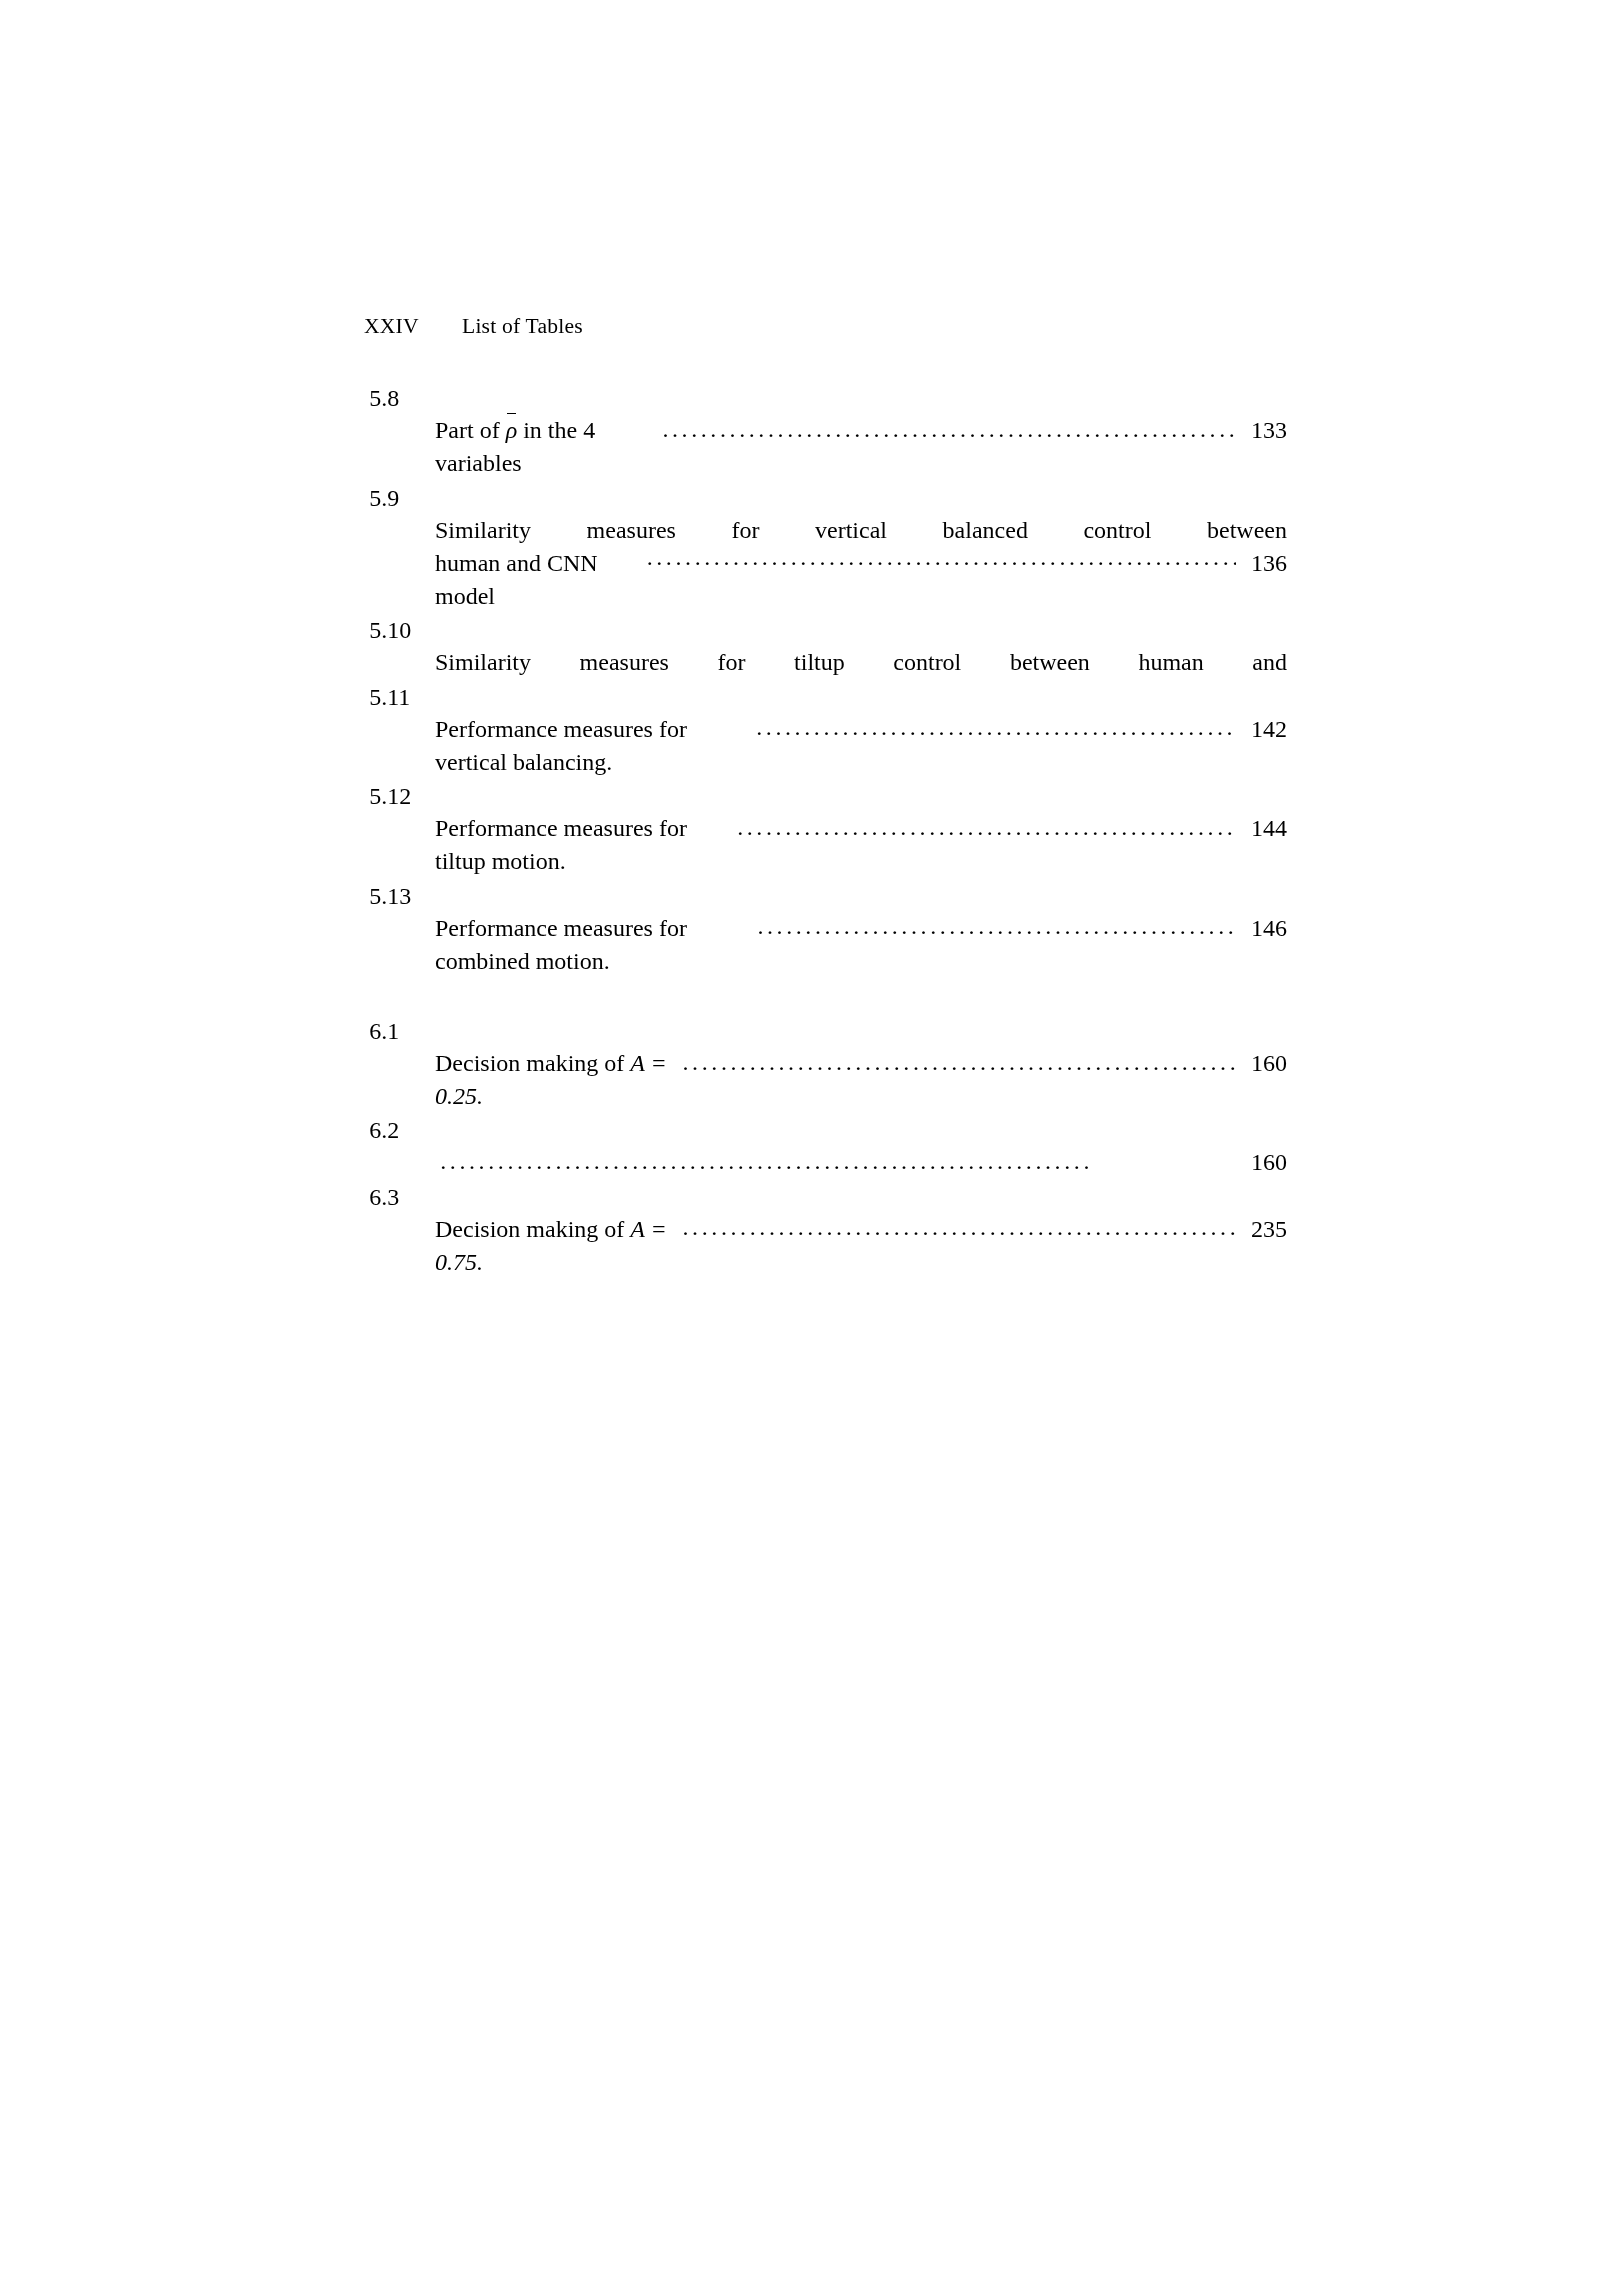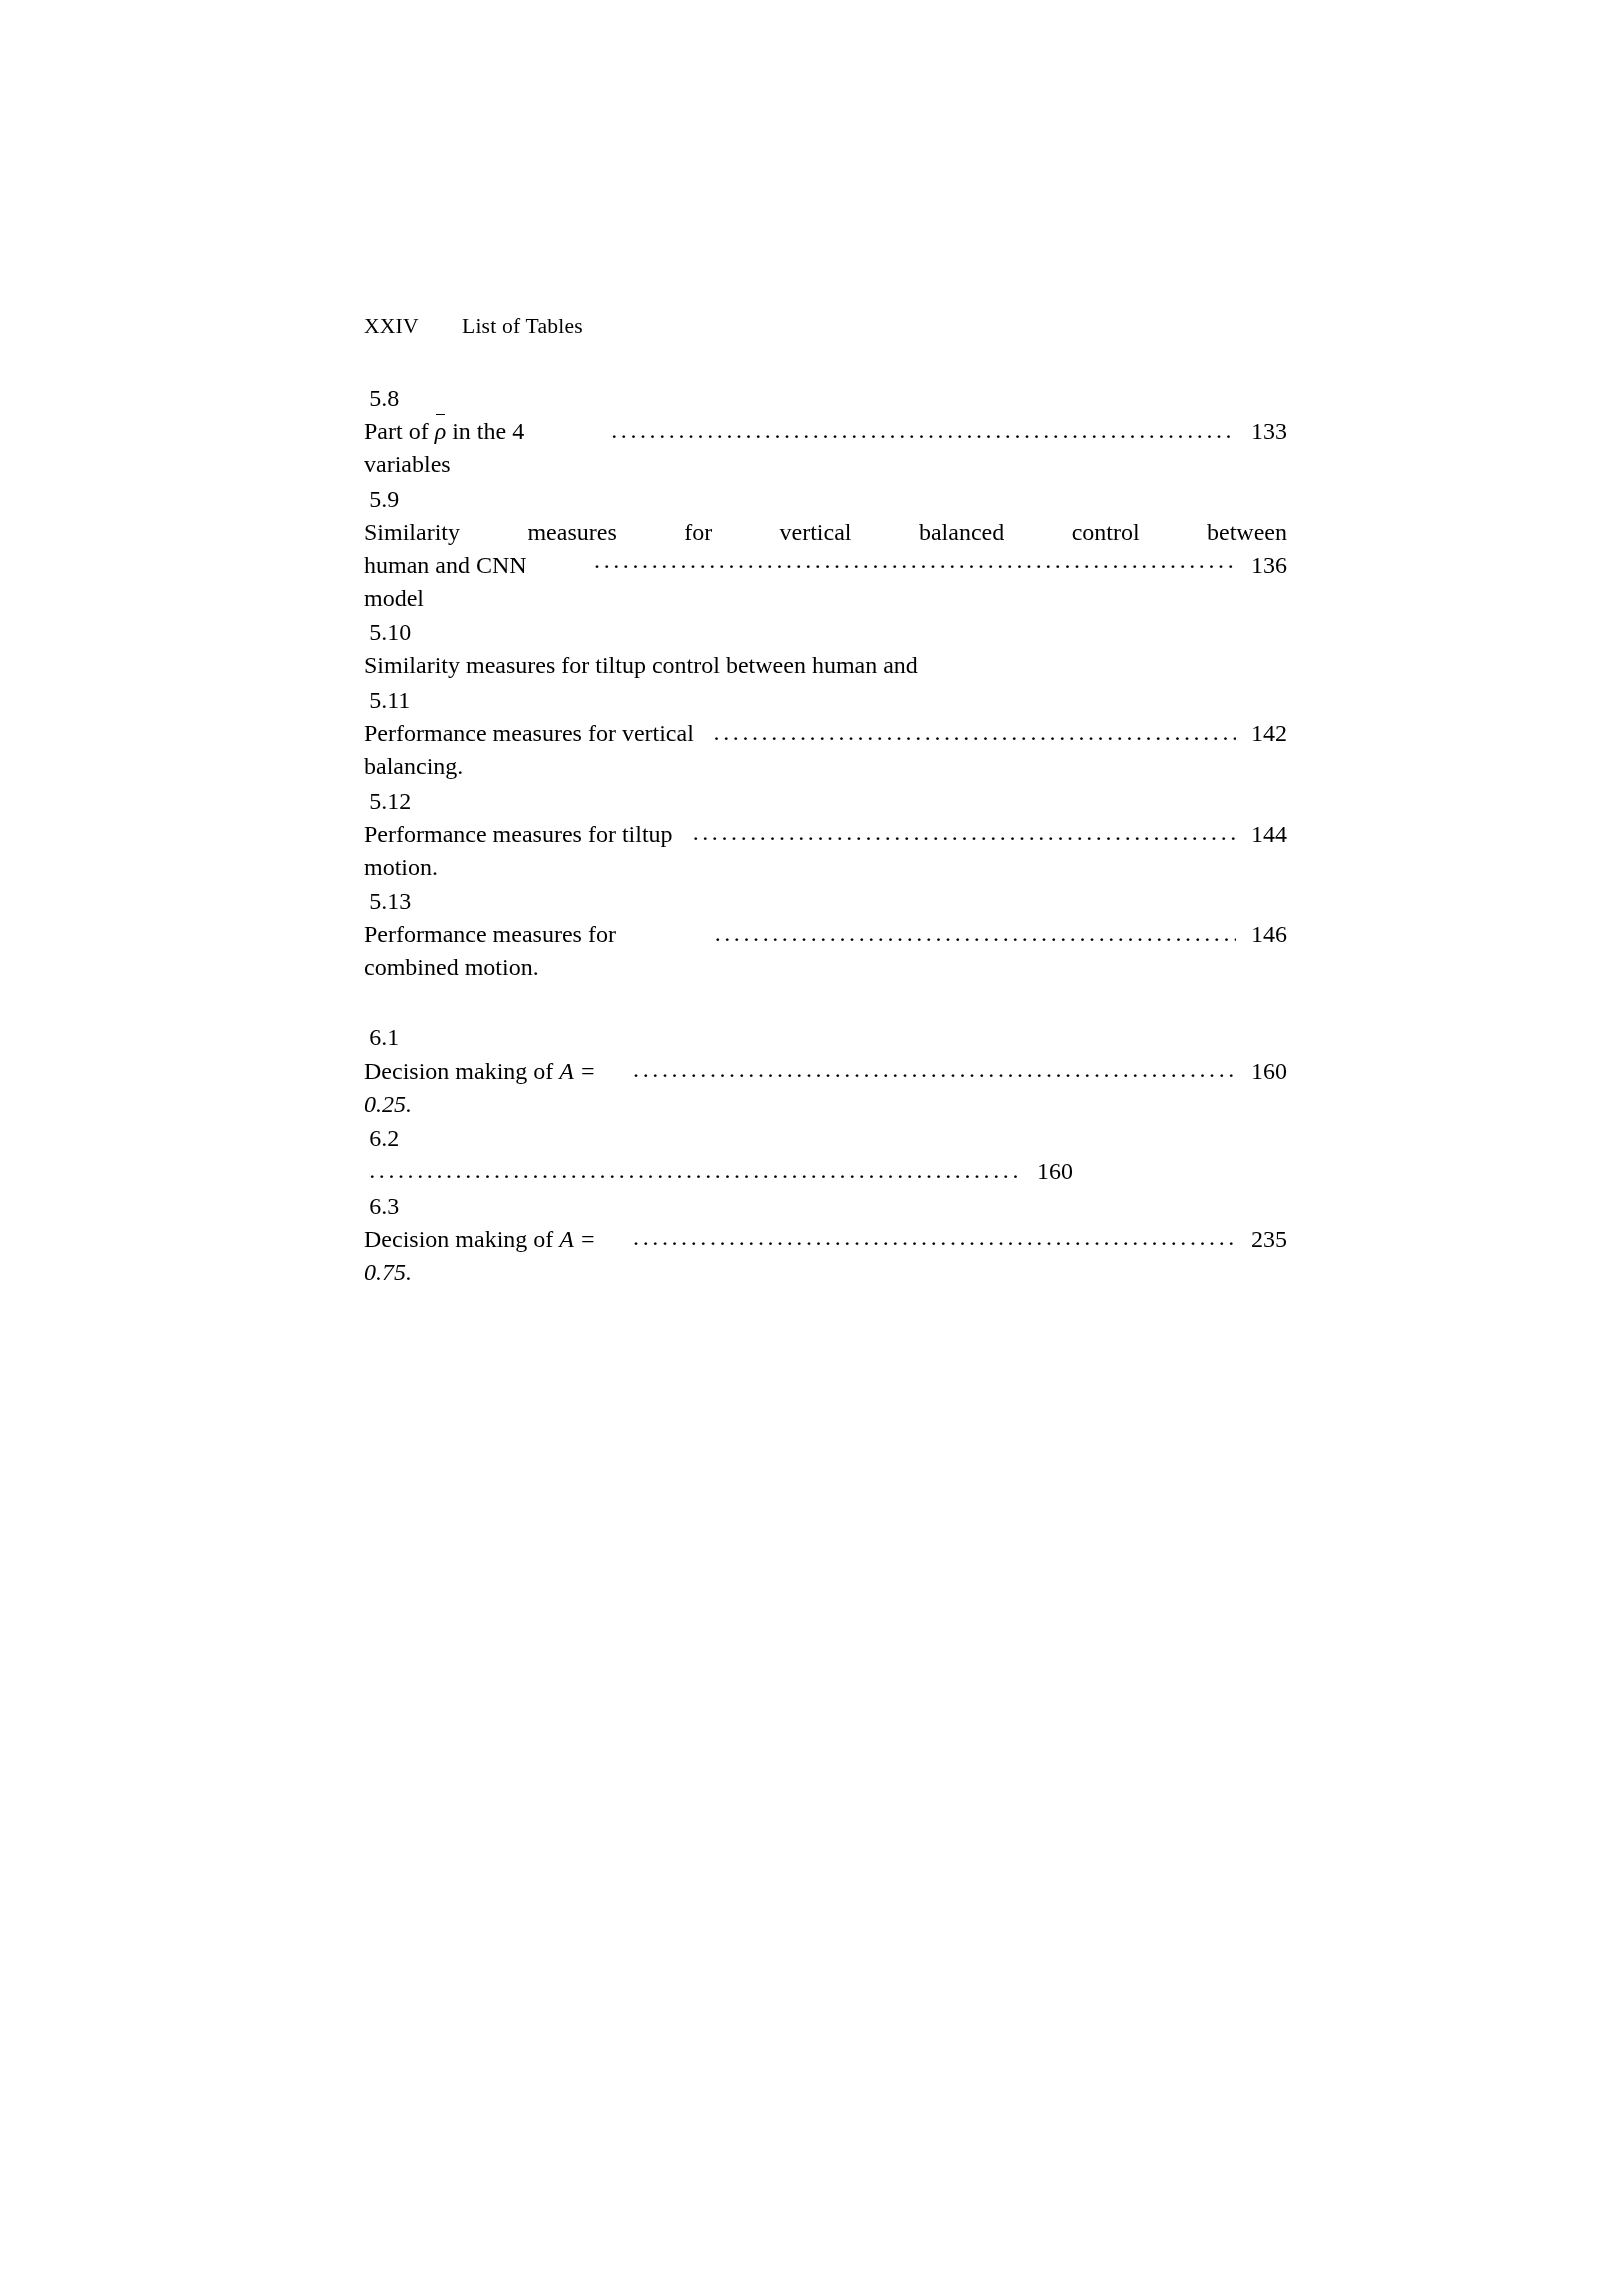--- a/index.html
+++ b/index.html
@@ -47,35 +47,35 @@
     margin: 0;
     padding: 0;
     list-style: none;
   }
   .toc-entry {
     display: flex;
     align-items: flex-start;
     font-size: 24px;
     line-height: 1.38;
     margin-bottom: 1.3px;
-    flex-direction: column;
   }
   .toc-entry.group-gap {
     margin-top: 37px;
   }
   .toc-num {
     flex: 0 0 auto;
     width: 71px;
     text-align: left;
     padding-left: 5.2px;
     box-sizing: border-box;
   }
   .toc-body {
     flex: 1 1 auto;
     position: relative;
+    margin-top: 32px;
   }
   .toc-line {
     display: flex;
     align-items: baseline;
     width: 100%;
   }
   .toc-title {
     flex: 0 1 auto;
     white-space: pre-wrap;
   }

